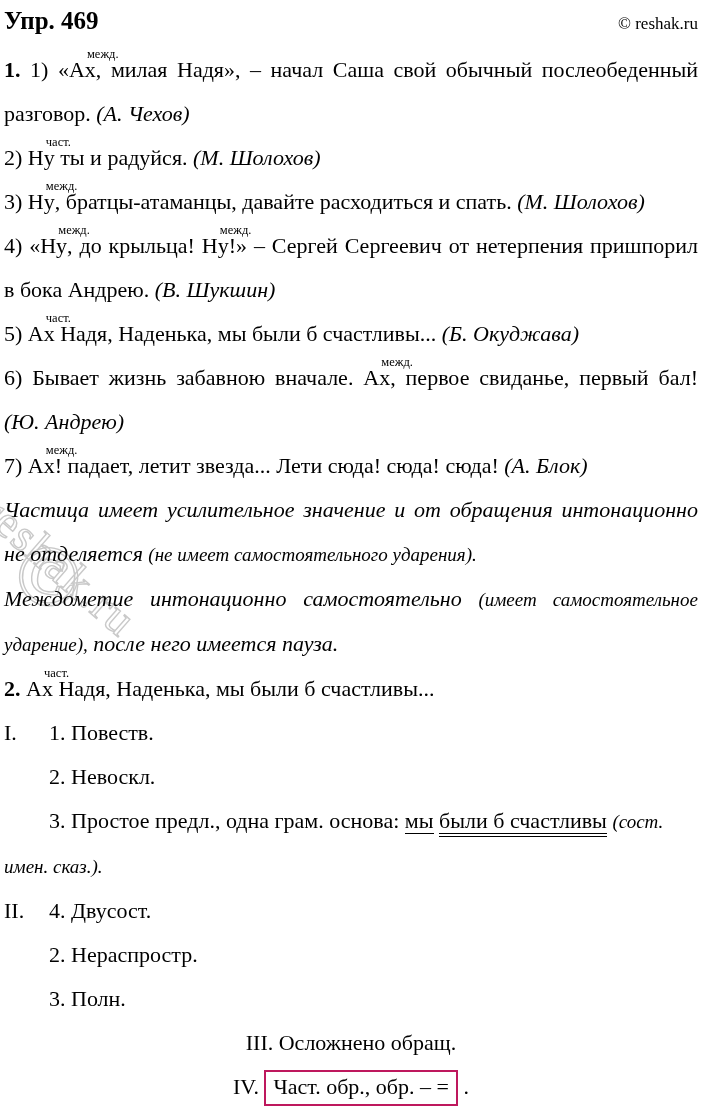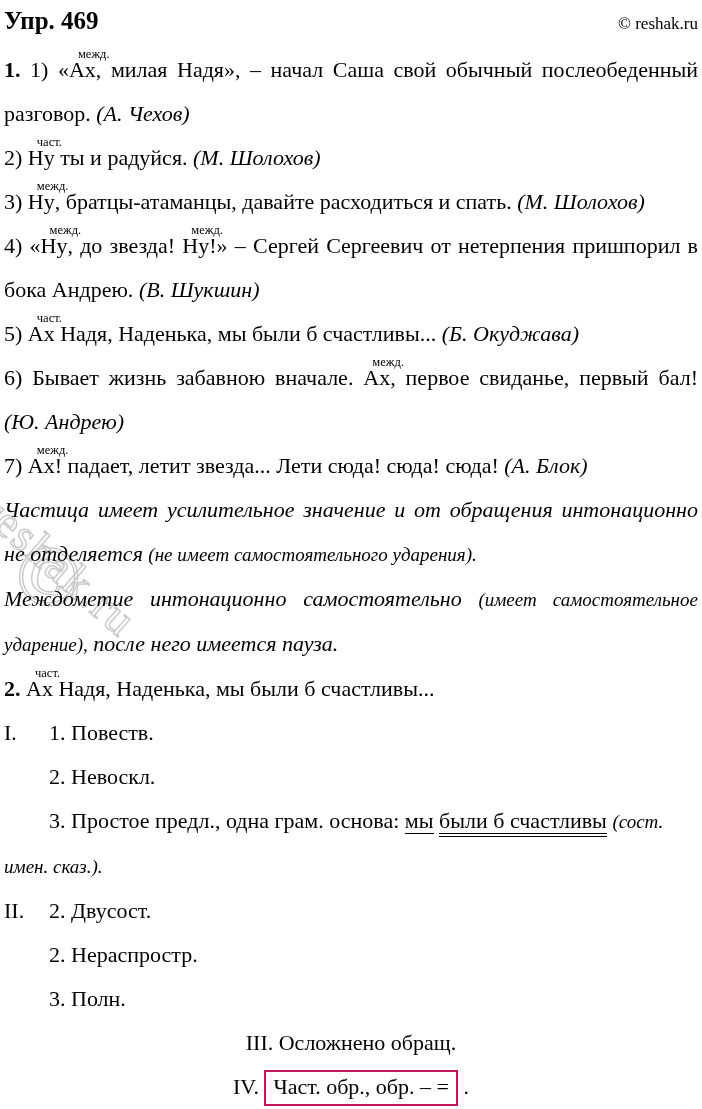--- a/index.html
+++ b/index.html
@@ -43,21 +43,21 @@
 
   .tagged {
     display:inline-block;
     position:relative;
     line-height:1.15;
     text-indent:0;
     vertical-align:baseline;
   }
   .tag {
     position:absolute;
-    left:9px;
+    left:18px;
     bottom:100%;
     margin-bottom:-3px;
     font-size:12.5px;
     line-height:1;
     font-style:normal;
     font-weight:normal;
     white-space:nowrap;
   }
 
   .u-single { border-bottom:1.5px solid #000;margin-top:20px; }
@@ -101,29 +101,29 @@
 
 <div class="page">
   <div class="header">
     <div class="title">Упр. 469</div>
     <div class="copyright">© reshak.ru</div>
   </div>
   <div id="content">
       <p class="para sentence"><span class="bold">1. </span><span>1) «</span><span class="tagged"><span class="tag">межд.</span><span>Ах</span></span><span>, милая Надя», – начал Саша свой обычный послеобеденный разговор. </span><span class="italic">(А. Чехов)</span></p>
       <p class="para sentence"><span>2) </span><span class="tagged"><span class="tag">част.</span><span>Ну</span></span><span> ты и радуйся. </span><span class="italic">(М. Шолохов)</span></p>
       <p class="para sentence"><span>3) </span><span class="tagged"><span class="tag">межд.</span><span>Ну</span></span><span>, братцы-атаманцы, давайте расходиться и спать. </span><span class="italic">(М. Шолохов)</span></p>
-      <p class="para sentence"><span>4) «</span><span class="tagged"><span class="tag">межд.</span><span>Ну</span></span><span>, до звезда! </span><span class="tagged"><span class="tag">межд.</span><span>Ну</span></span><span>!» – Сергей Сергеевич от нетерпения пришпорил в бока Андрею. </span><span class="italic">(В. Шукшин)</span></p>
+      <p class="para sentence"><span>4) «</span><span class="tagged"><span class="tag">межд.</span><span>Ну</span></span><span>, до крыльца! </span><span class="tagged"><span class="tag">межд.</span><span>Ну</span></span><span>!» – Сергей Сергеевич от нетерпения пришпорил в бока Андрею. </span><span class="italic">(В. Шукшин)</span></p>
       <p class="para sentence"><span>5) </span><span class="tagged"><span class="tag">част.</span><span>Ах</span></span><span> Надя, Наденька, мы были б счастливы... </span><span class="italic">(Б. Окуджава)</span></p>
       <p class="para sentence"><span>6) Бывает жизнь забавною вначале. </span><span class="tagged"><span class="tag">межд.</span><span>Ах</span></span><span>, первое свиданье, первый бал! </span><span class="italic">(Ю. Андрею)</span></p>
       <p class="para sentence"><span>7) </span><span class="tagged"><span class="tag">межд.</span><span>Ах</span></span><span>! падает, летит звезда... Лети сюда! сюда! сюда! </span><span class="italic">(А. Блок)</span></p>
       <p class="para note"><span class="italic">Частица имеет усилительное значение и от обращения интонационно не отделяется </span><span class="italic small">(не имеет самостоятельного ударения).</span></p>
       <p class="para note"><span class="italic">Междометие интонационно самостоятельно </span><span class="italic small">(имеет самостоятельное ударение),</span><span class="italic"> после него имеется пауза.</span></p>
       <p class="para sentence"><span class="bold">2. </span><span class="tagged"><span class="tag">част.</span><span>Ах</span></span><span> Надя, Наденька, мы были б счастливы...</span></p>
       <p class="para item"><span class="roman">I.</span><span>1. Повеств.</span></p>
       <p class="para item"><span>2. Невоскл.</span></p>
       <p class="para item"><span>3. Простое предл., одна грам. основа: </span><span class="u-single">мы</span><span> </span><span class="u-double">были б счастливы</span><span> </span><span class="italic small">(сост. имен. сказ.).</span></p>
-      <p class="para item"><span class="roman">II.</span><span>2. Двусост.</span></p>
+      <p class="para item"><span class="roman">II.</span><span>4. Двусост.</span></p>
       <p class="para item"><span>2. Нераспростр.</span></p>
       <p class="para item"><span>3. Полн.</span></p>
       <p class="para plain"><span>III. Осложнено обращ.</span></p>
       <p class="para plain"><span>IV. </span><span class="boxed">Част. обр., обр. – =</span><span> .</span></p>
     </div>
 </div>
 
 </body></html>

